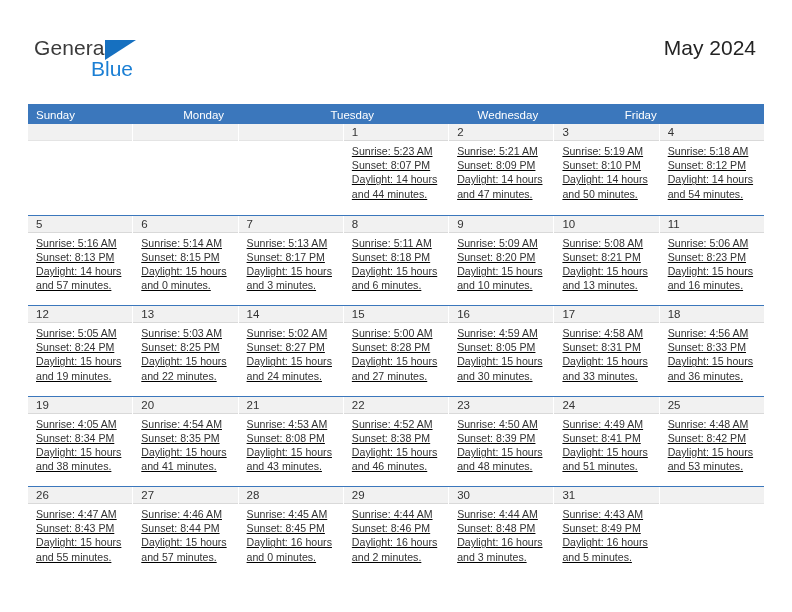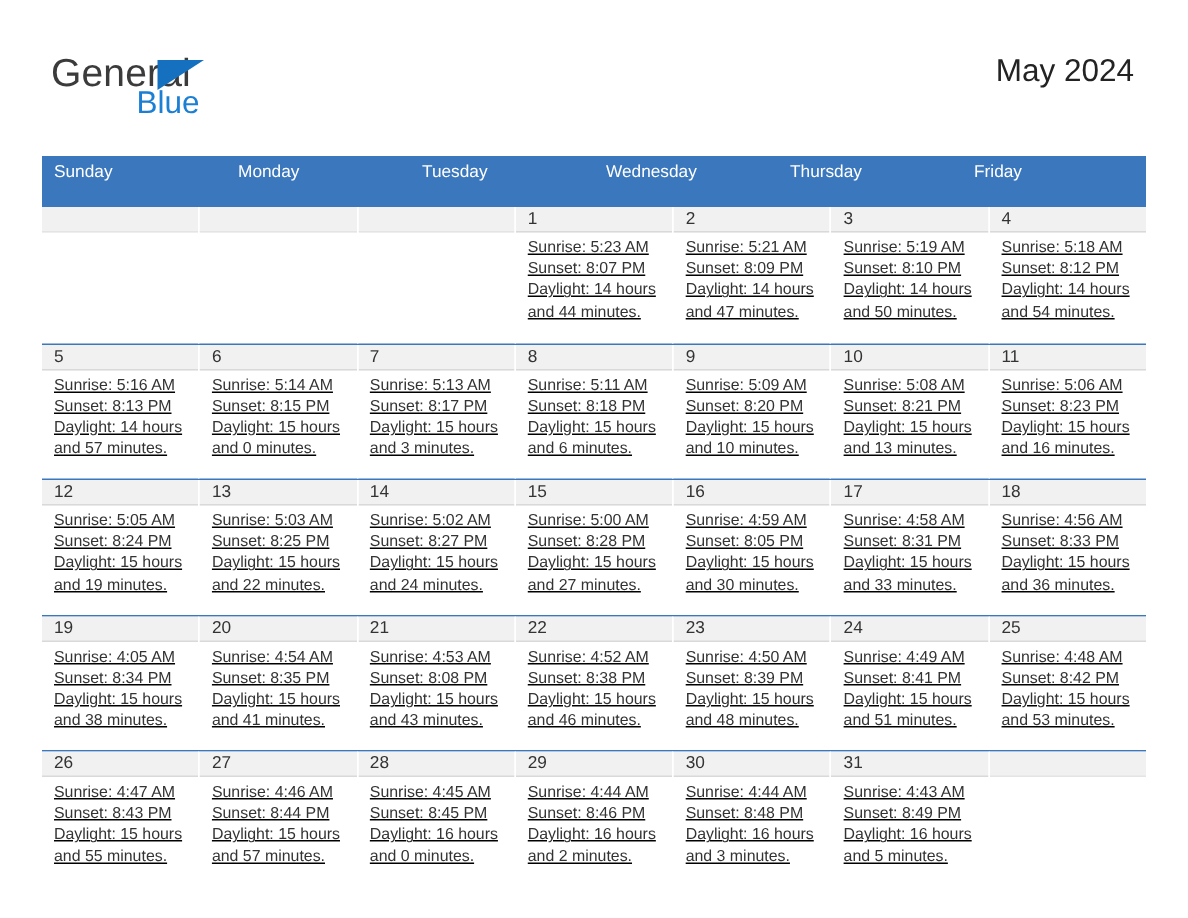--- a/index.html
+++ b/index.html
@@ -33,21 +33,21 @@
     position: absolute;
     left: 34px;
     top: 36px;
     width: 180px;
     height: 50px;
   }
   .logo-general {
     position: absolute;
     left: 0;
     top: 0;
-    font-size: 26px;
+    font-size: 21px;
     color: #3b3b3b;
     letter-spacing: 0.1px;
     line-height: 24px;
   }
   .logo-triangle {
     position: absolute;
     left: 71px;
     top: 4px;
     width: 0;
     height: 0;
@@ -85,21 +85,21 @@
   
   .calendar {
     position: absolute;
     left: 28px;
     top: 104px;
     width: 736px;
   }
   .weekdays {
     display: flex;
     background: #3b77bc;
-    height: 34px;
+    height: 20px;
   }
   .weekday {
     flex: 1 1 0;
     color: #ffffff;
     font-size: 11.5px;
     line-height: 22px;
     padding-left: 8px;
     box-sizing: border-box;
     white-space: nowrap;
   }
@@ -165,21 +165,20 @@
       <div class="cal-title">May 2024</div>
     </div>
   </div>
 
   <div class="calendar">
     <div class="weekdays">
       <div class="weekday">Sunday</div>
       <div class="weekday">Monday</div>
       <div class="weekday">Tuesday</div>
       <div class="weekday">Wednesday</div>
-      <div class="weekday">Thursday</div>
       <div class="weekday">Friday</div>
     </div>
     <div id="weeks-container">
         <div class="week">
           <div class="day empty">
             <div class="daynum-strip"></div>
           </div>
           <div class="day empty">
             <div class="daynum-strip"></div>
           </div>

